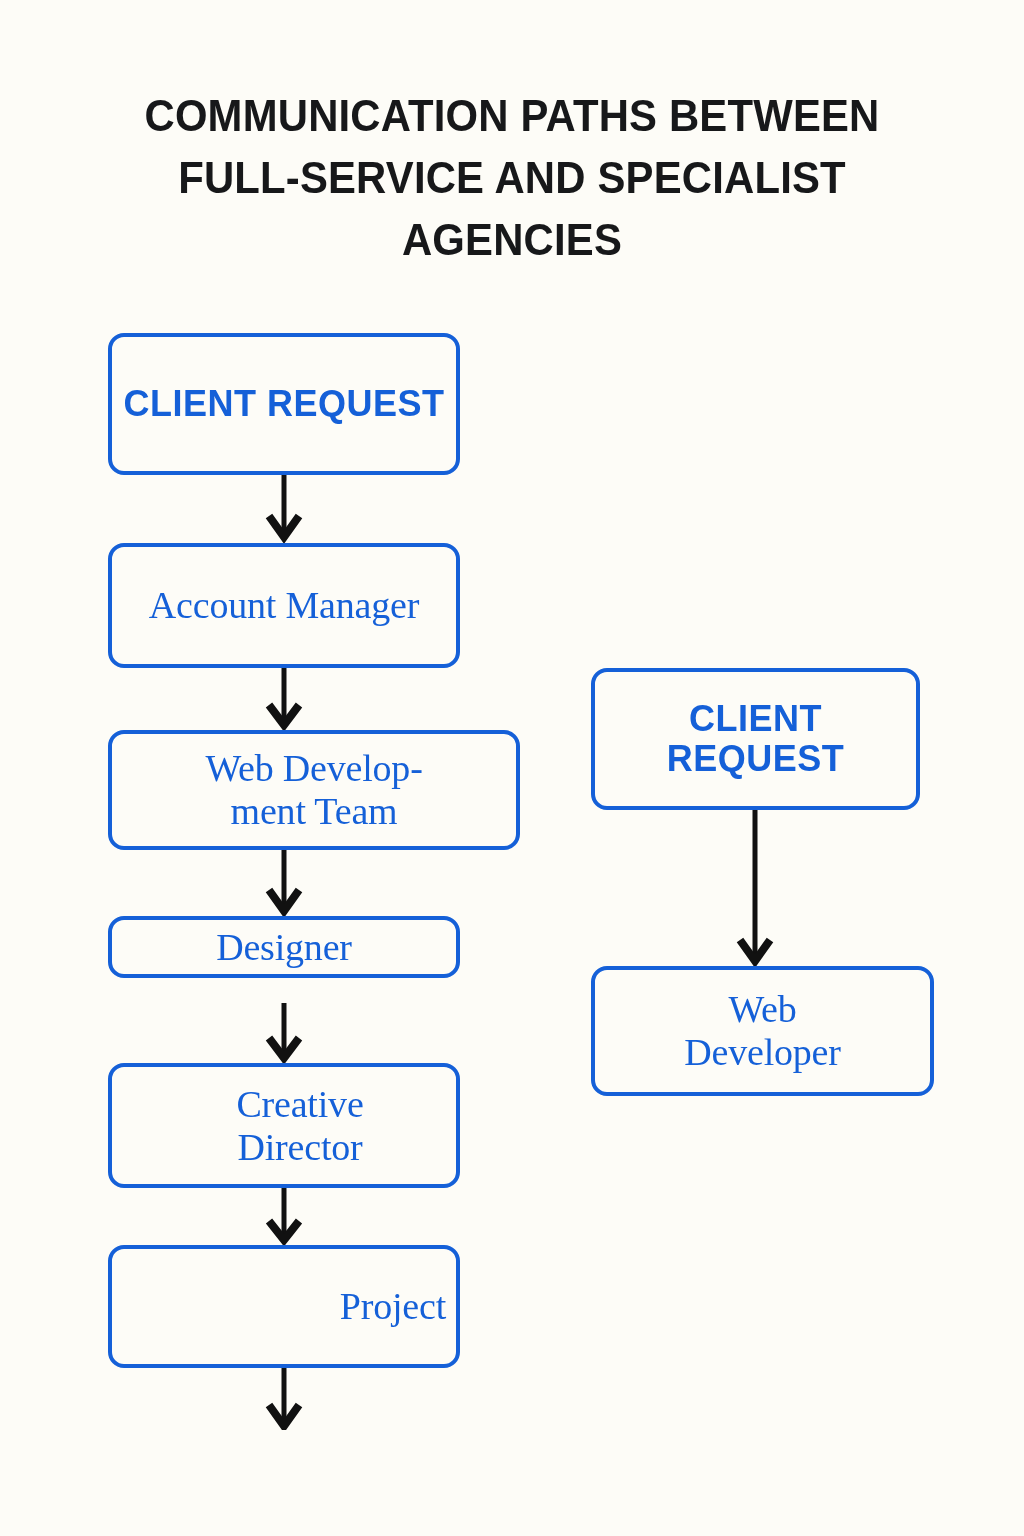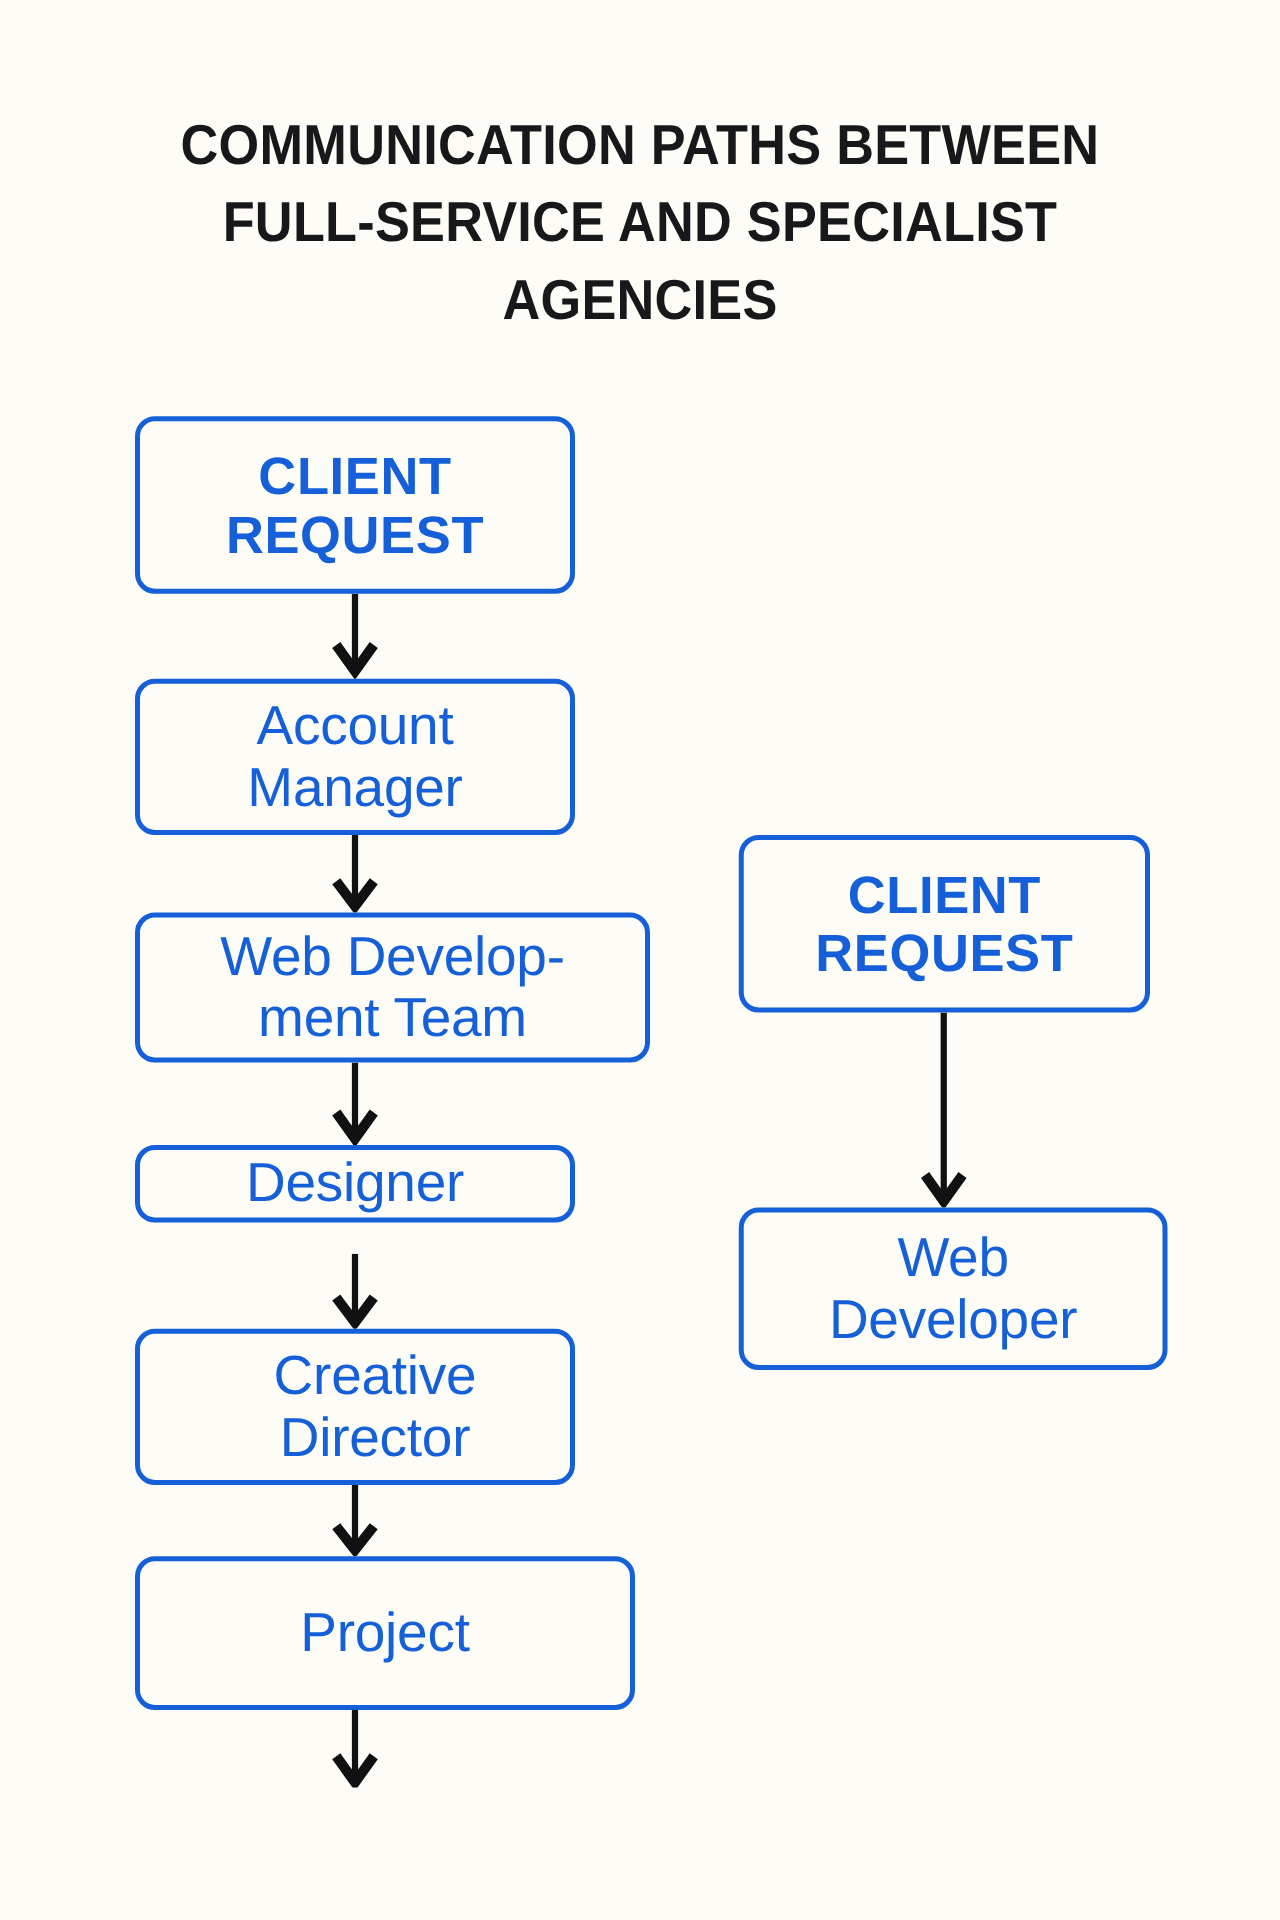--- a/index.html
+++ b/index.html
@@ -58,27 +58,28 @@
   }
   .node .label {
     display: block;
     width: 100%;
     line-height: 1.12;
   }
 
   
   .node.strong {
     font-weight: bold;
-    font-size: 42px;
+    font-size: 36px;
     letter-spacing: 0.5px;
   }
   .node.normal {
     font-weight: normal;
-    font-size: 44px;
+    font-size: 38px;
     letter-spacing: -0.2px;
+    font-family: Liberation Serif, serif;
   }
 
   
   .arrow {
     position: absolute;
   }
   .arrow svg { display: block; }
 </style>
 </head>
 <body>
@@ -141,21 +142,21 @@
     </span>
   </div>
 
   <div class="arrow" style="left:264px; top:1165px;">
     <svg width="40" height="57" viewBox="0 0 40 57">
       <line x1="20" y1="0" x2="20" y2="52" stroke="#111111" stroke-width="5"></line>
       <polyline points="5,33 20,52 35,33" fill="none" stroke="#111111" stroke-width="8" stroke-linecap="butt" stroke-linejoin="miter"></polyline>
     </svg>
   </div>
 
-  <div class="node normal" style="left:108px; top:1222px; width:400px; height:123px;">
+  <div class="node normal" style="left:108px; top:1222px; width:352px; height:123px;text-align:right;">
     <span class="label">
       <span>Project</span><br>
     </span>
   </div>
 
   <div class="arrow" style="left:264px; top:1345px;">
     <svg width="40" height="62" viewBox="0 0 40 62">
       <line x1="20" y1="0" x2="20" y2="58" stroke="#111111" stroke-width="5"></line>
       <polyline points="5,37 20,58 35,37" fill="none" stroke="#111111" stroke-width="8" stroke-linecap="butt" stroke-linejoin="miter"></polyline>
     </svg>

